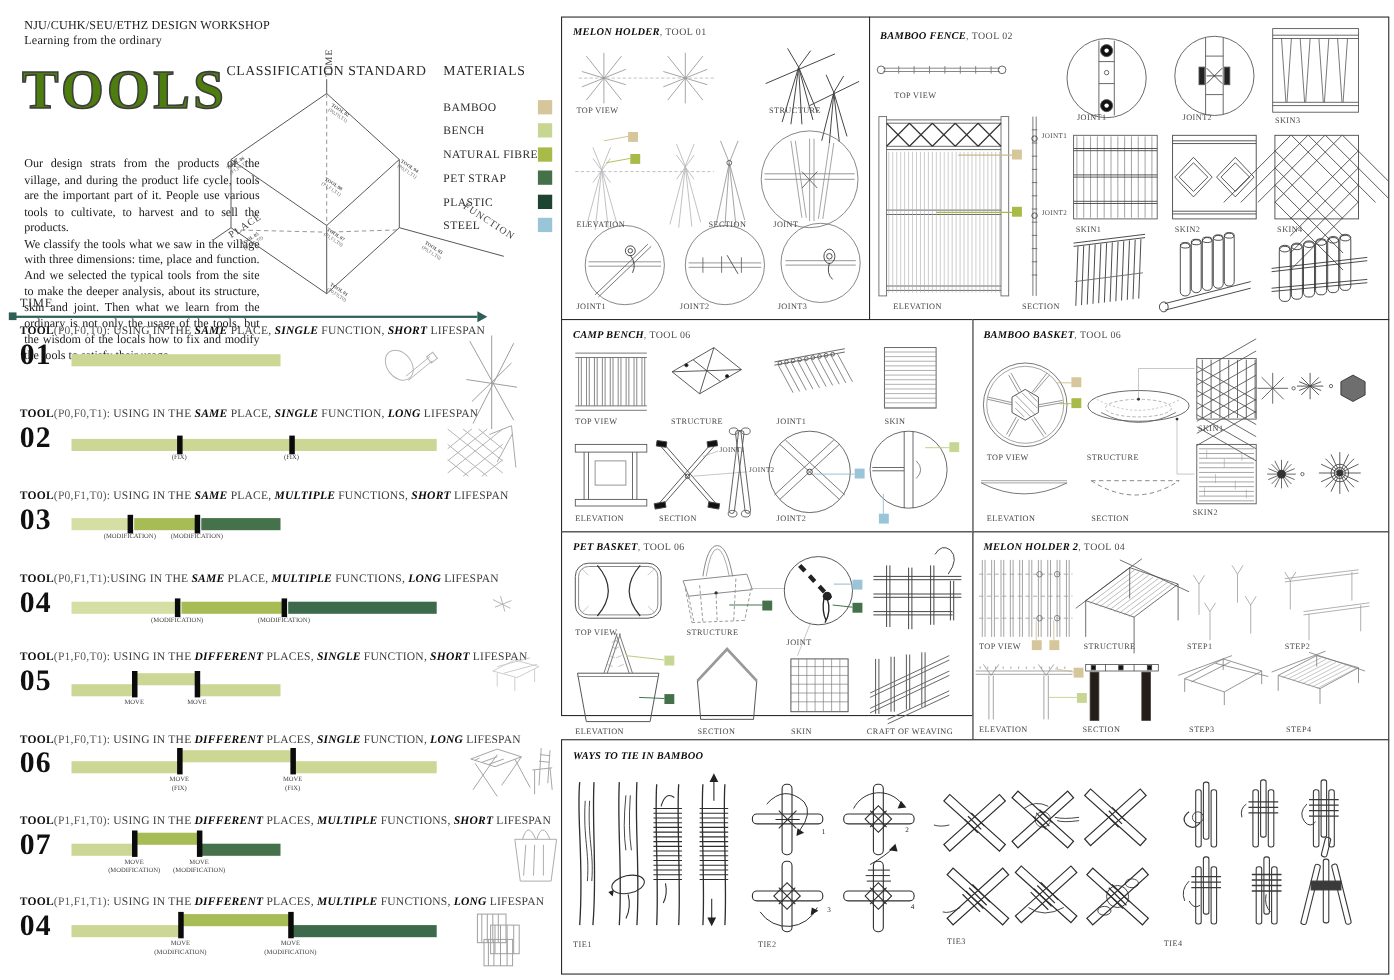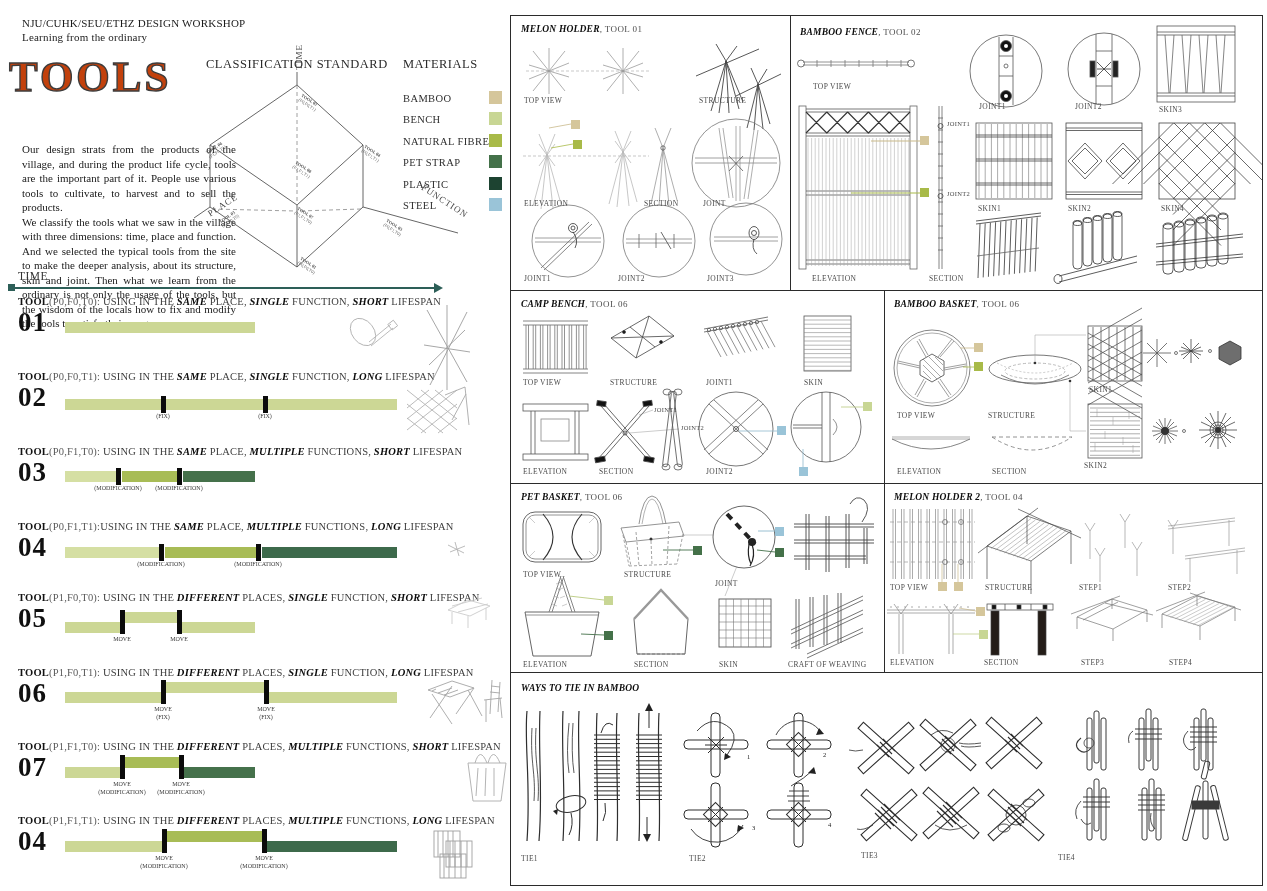--- a/index.html
+++ b/index.html
@@ -1,22 +1,22 @@
 <!DOCTYPE html>
 <html><head>
 <meta charset="utf-8">
 <style>
   html,body{margin:0;padding:0;background:#fff}
   #root{position:relative;width:1267px;height:891px;background:#fff;overflow:hidden;
         font-family:Liberation Serif, serif;color:#222}
   .abs{position:absolute}
   
   .hdr{position:absolute;left:22px;top:16px;font-size:11px;line-height:14px;color:#1b1b1b;letter-spacing:.2px}
-  .bigtitle{position:absolute;left:9px;top:52px;font-size:43px;font-weight:800;letter-spacing:3px;
-            color:#c2410c;-webkit-text-stroke:1.4px #3c3c3c}
+  .bigtitle{position:absolute;left:20px;top:52px;font-size:50px;font-weight:800;letter-spacing:3px;
+            color:#4d7c0f;-webkit-text-stroke:1.4px #3c3c3c}
   .authors{position:absolute;left:22px;top:100px;font-size:11.5px;line-height:15px;color:#141414}
   .intro{position:absolute;left:22px;top:142px;width:214px;font-size:11px;line-height:14.5px;
          text-align:justify;color:#1a1a1a}
   .intro p{margin:0}
   .sechead{position:absolute;font-size:12.5px;letter-spacing:.5px;color:#2a2a2a}
   
   .mrow{position:absolute;left:403px;height:20px}
   .mlabel{position:absolute;left:0;top:2px;font-size:10.5px;letter-spacing:.4px;color:#2e2e2e;white-space:nowrap}
   .msw{position:absolute;left:86px;top:0;width:13px;height:13px}
   
@@ -594,21 +594,21 @@
     <i class="sw" style="left: 89px; top: 71px; background: rgb(168, 186, 72);"></i>
     <span class="pl" style="left:12px;top:120px">TOP VIEW</span>
     <span class="pl" style="left:103px;top:120px">STRUCTURE</span>
     <span class="pl" style="left:12px;top:176px">ELEVATION</span>
 
     <span class="pl" style="left:107px;top:176px">SECTION</span>
     <span class="pl" style="left:204px;top:94px">SKIN1</span>
     <span class="pl" style="left:199px;top:170px">SKIN2</span>
   </div>
 
-  <div class="panel" style="left:510px;top:483px;width:375px;height:190px">
+  <div class="panel" style="left:510px;top:483px;width:375px;height:168px">
     <span class="ptitle" style="left:10px;top:8px"><b class="pt1">PET BASKET</b><span class="pt2">, TOOL 06</span></span>
     <svg class="art" width="373" height="188">
       <g stroke="#555" fill="none" stroke-width=".9">
         <g>
           <rect x="12" y="28" width="78" height="50" rx="12"></rect>
             <rect x="15" y="31" width="72" height="44" rx="9" stroke="#888"></rect>
           <path d="M32 30 Q52 53 32 76 M71 30 Q51 53 71 76" stroke="#333" stroke-width="1.1"></path>
           <path d="M18 33 l6 6 M84 33 l-6 6 M18 73 l6 -6 M84 73 l-6 -6" stroke="#999" stroke-width=".5"></path>
         </g>
         <g>

